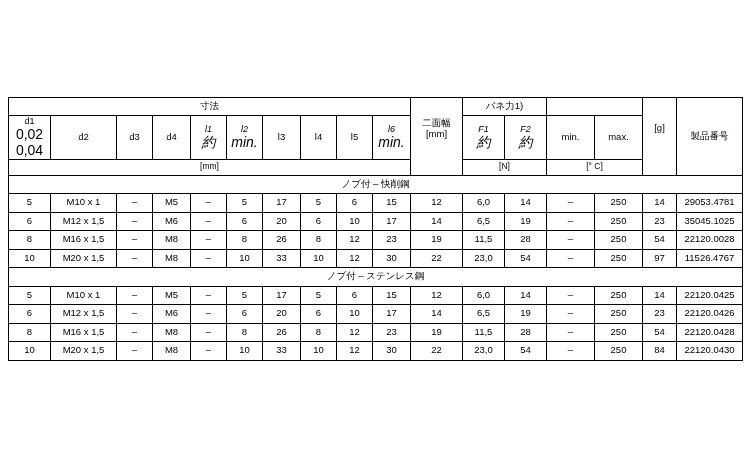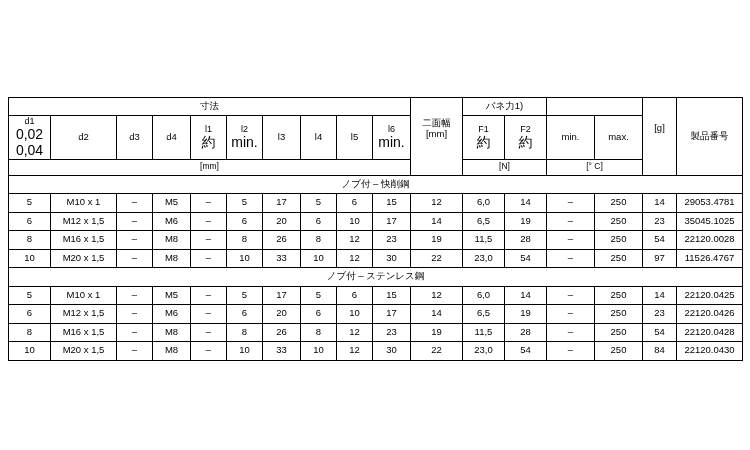--- a/index.html
+++ b/index.html
@@ -64,20 +64,21 @@
   }
   .d1cell {
     font-size: 9px;
     line-height: 1.12;
     text-align: left;
     padding-left: 4px;
   }
   .two-line {
     font-size: 9px;
     line-height: 1.15;
+    font-style: italic;
   }
   .tiny-sub {
     font-size: 14px;
   }
 </style>
 </head>
 <body>
 
 <div class="sheet">
   <table class="spec">

